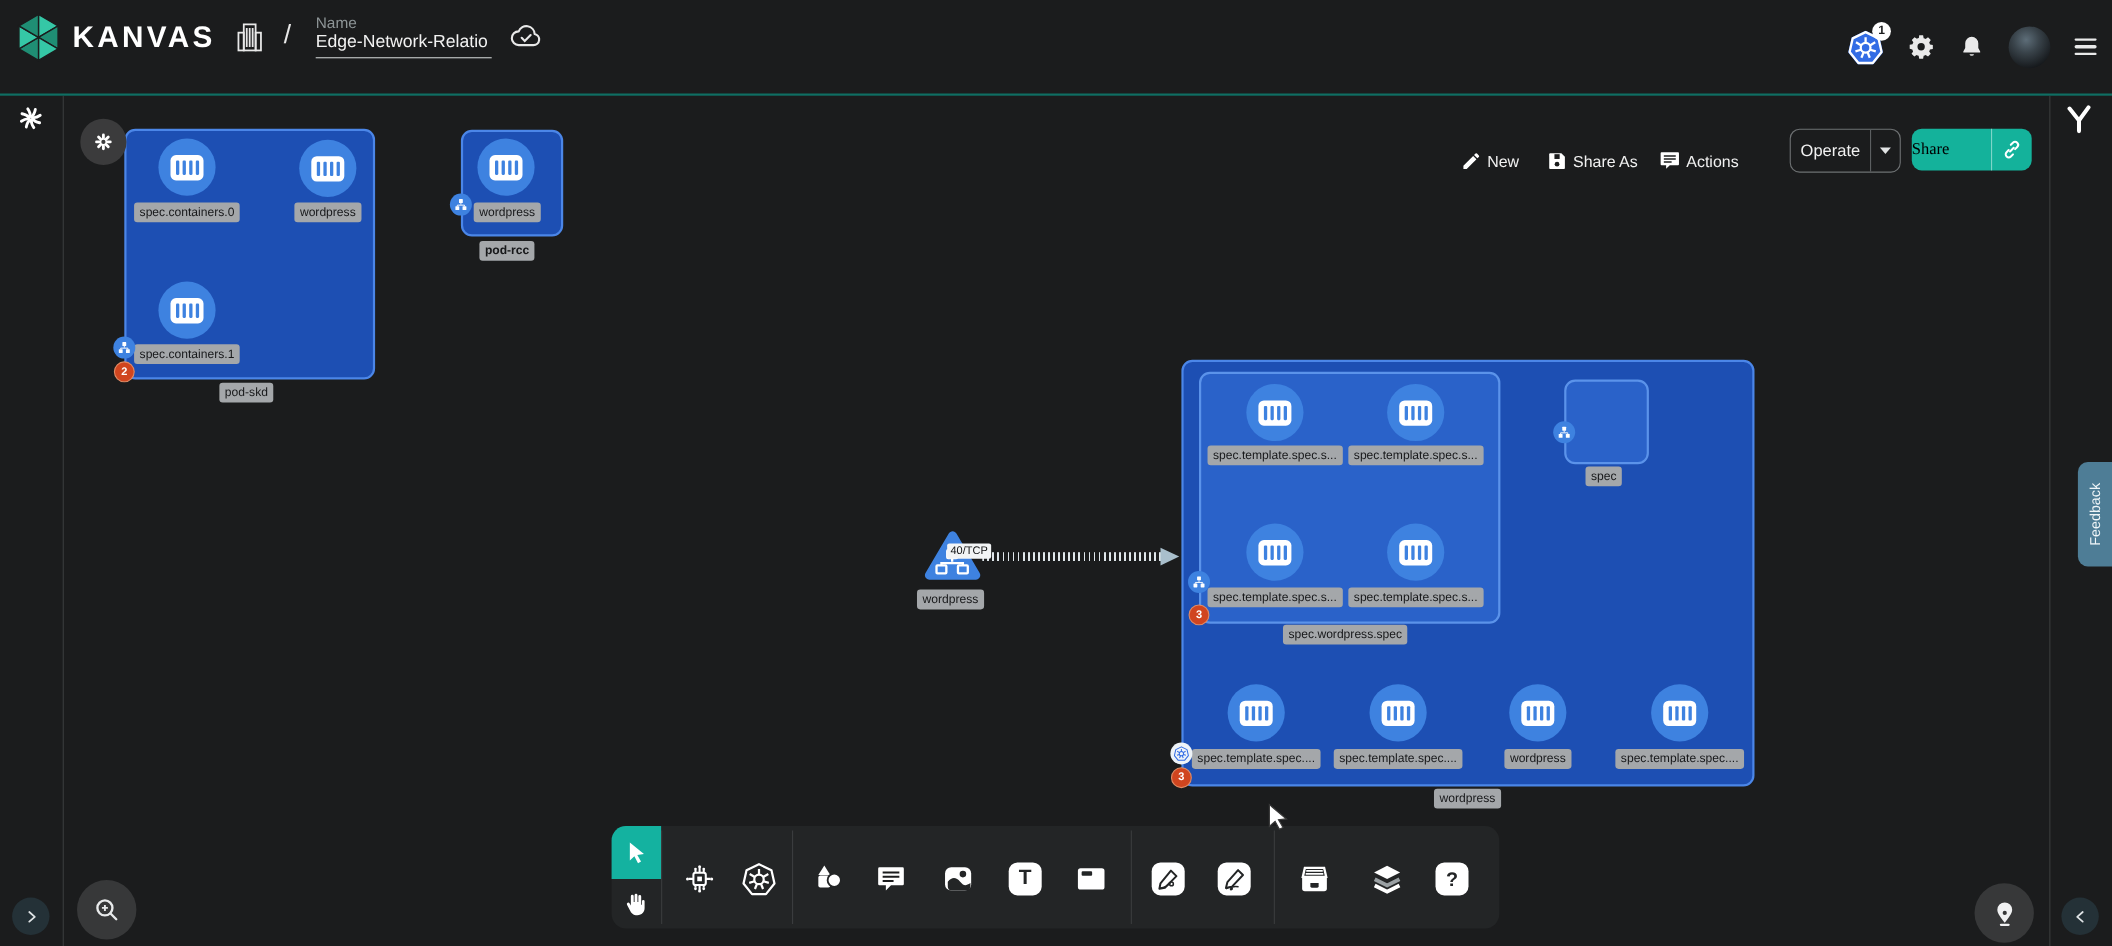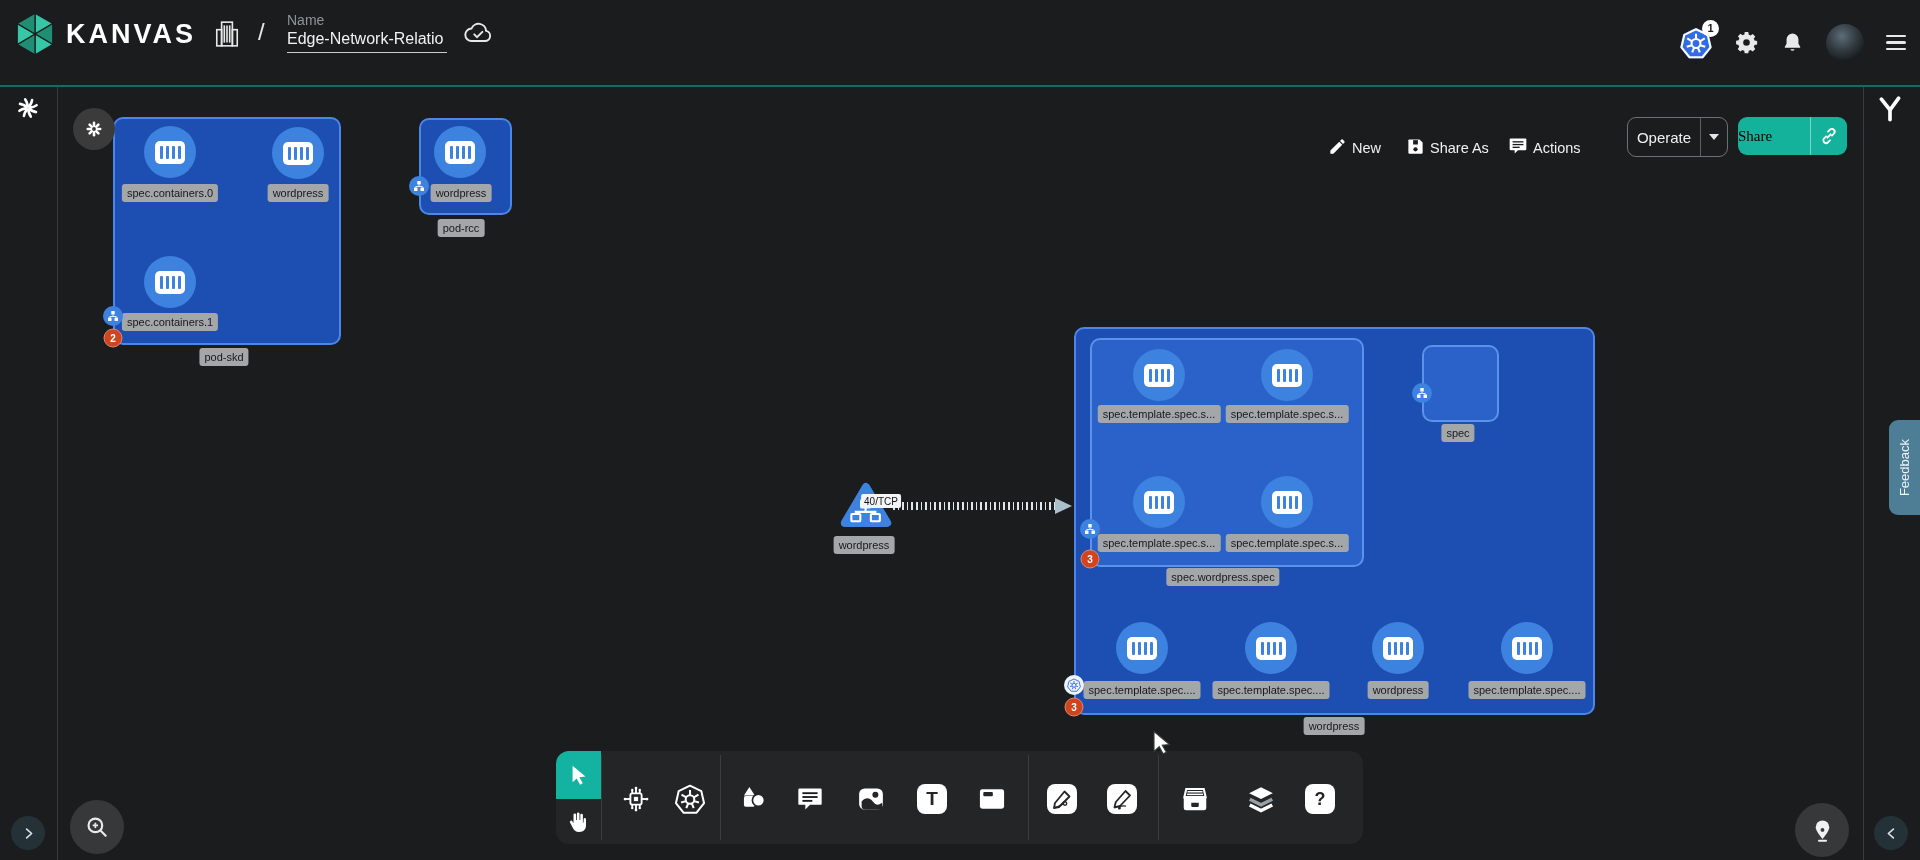--- a/index.html
+++ b/index.html
@@ -458,21 +458,21 @@
         <i></i>
         <i></i>
       </span>
   </div>
   <div class="chip" style="left:461px;top:193px;">wordpress</div>
   <span class="badge blue" style="left:419px;top:186px;">
     <svg width="12" height="12" viewBox="0 0 24 24">
         <use href="#rack"></use>
       </svg>
   </span>
-  <div class="chip" style="left:461px;top:228px;">pod-rcc</div>
+  <div class="chip" style="left:461px;top:228px;font-weight:bold;">pod-rcc</div>
 
   <div class="abs" style="left:840px;top:478px;z-index:4;cursor:pointer;">
     <svg width="52" height="54" viewBox="0 0 64 60">
       <path d="M32 8 L58 52 H6 Z" fill="#3e82e0" stroke="#3e82e0" stroke-width="10" stroke-linejoin="round"></path>
       <g stroke="#fff" stroke-width="2.6" fill="none">
         <rect x="26" y="24" width="11" height="9" rx="1"></rect>
         <rect x="14" y="41" width="11" height="9" rx="1"></rect>
         <rect x="38" y="41" width="11" height="9" rx="1"></rect>
         <path d="M31.5 33v4M19.5 41v-2.5h24V41"></path>
       </g>

